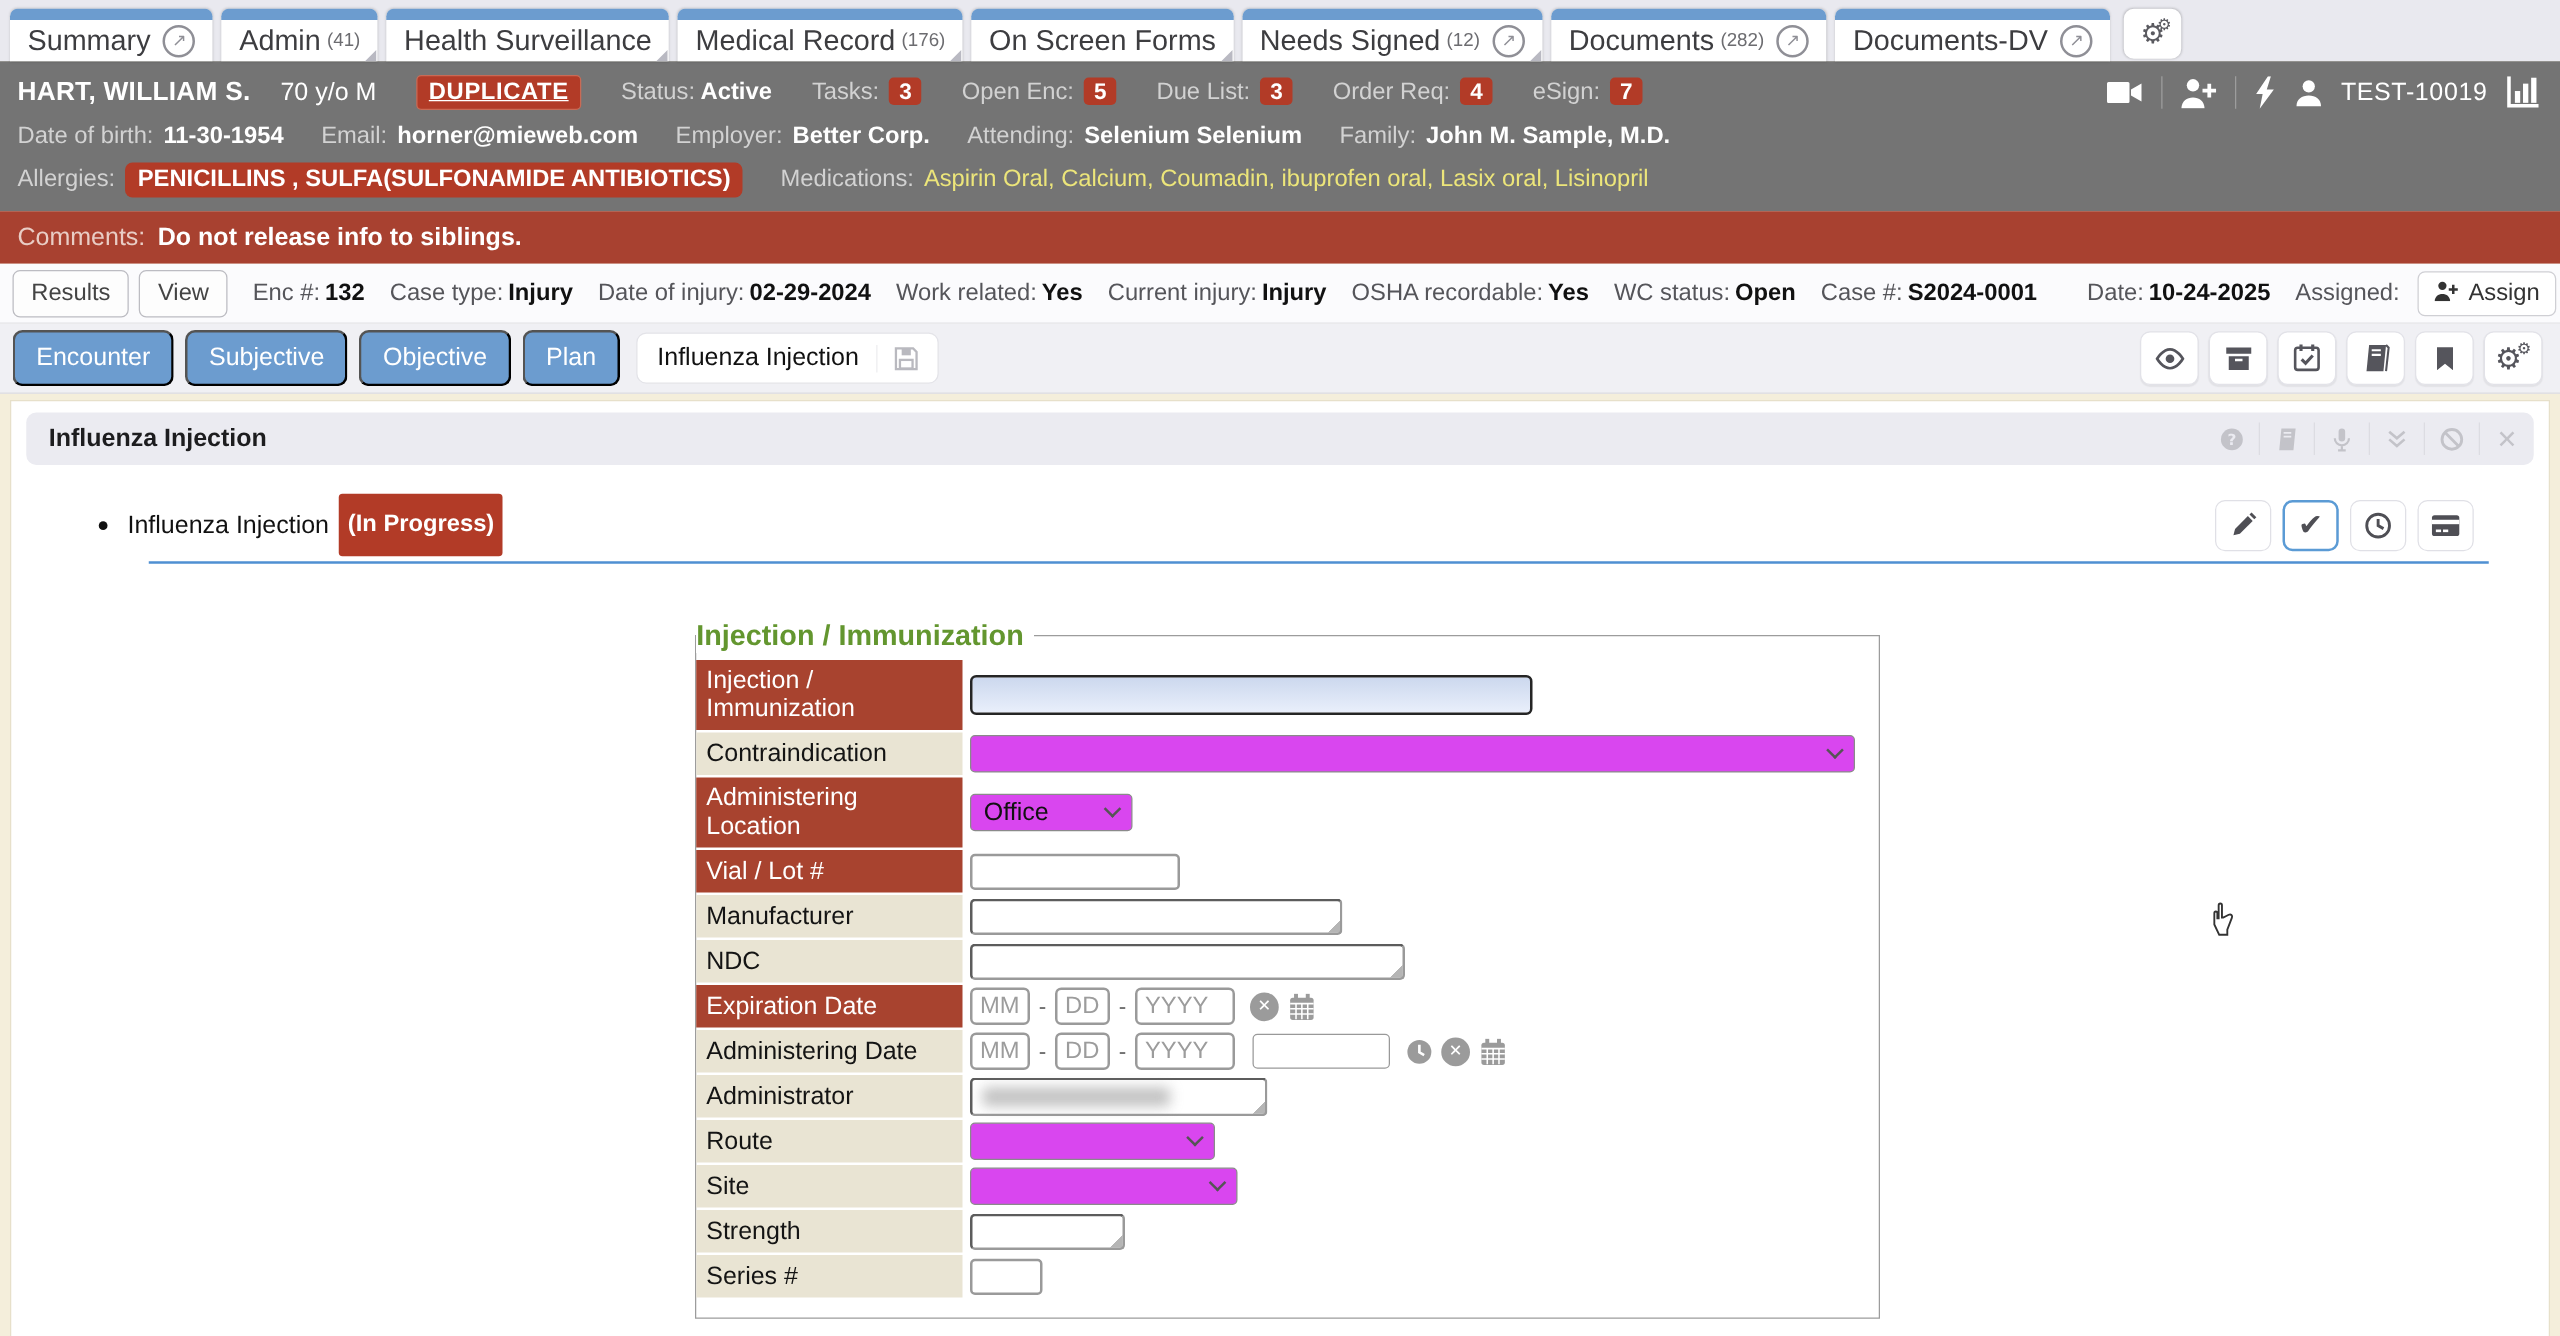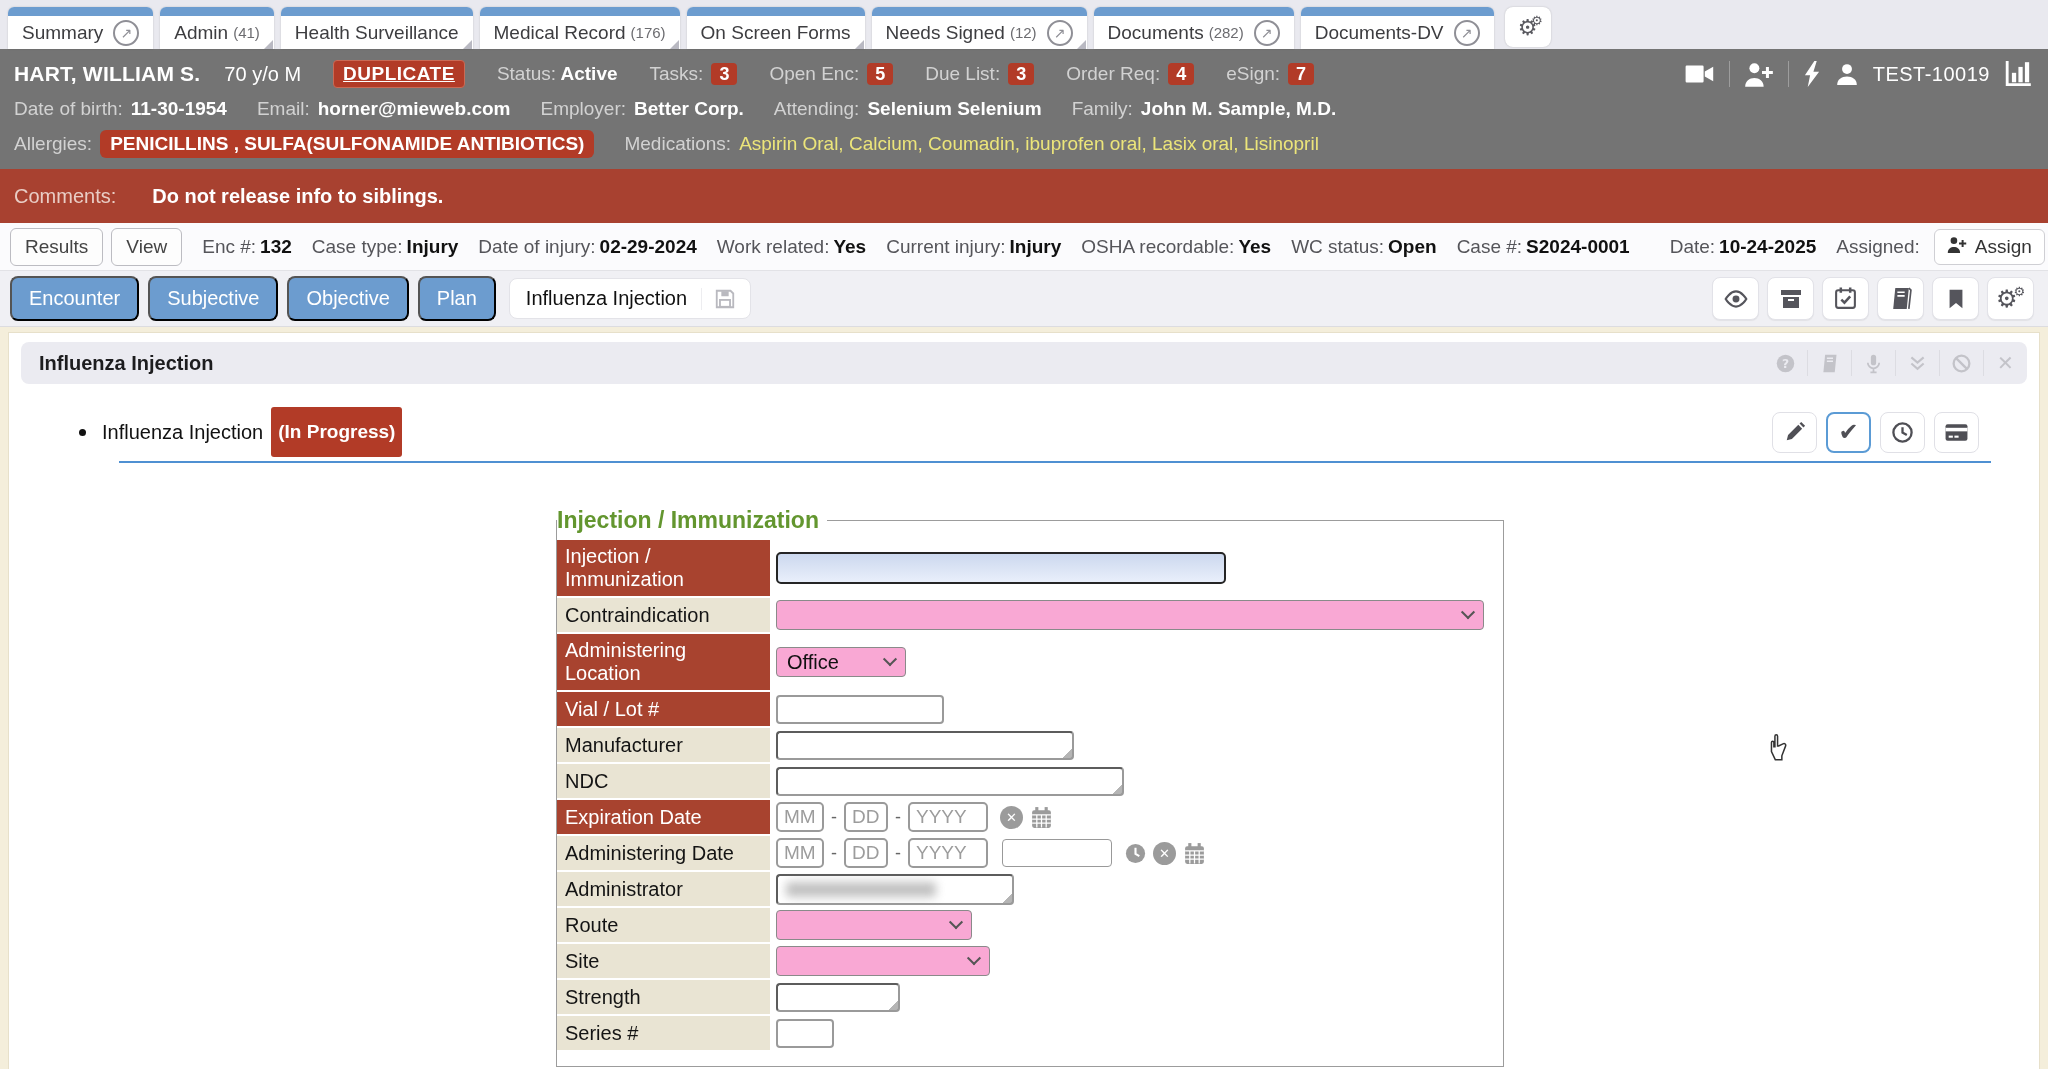--- a/index.html
+++ b/index.html
@@ -5,21 +5,21 @@
   * { box-sizing: border-box; margin: 0; padding: 0; }
   html,body { width:2048px; height:1069px; overflow:hidden; }
   body { font-family:"Liberation Sans","DejaVu Sans",sans-serif; background:#f4eedb; color:#222; }
   .glyph { font-family:"DejaVu Sans",sans-serif; }
 
   
   .tabbar { height:49px; background:#e9e9ef; display:flex; align-items:flex-end; padding:0 0 0 8px; gap:7px; }
   .tab { position:relative; background:#fff; border-radius:6px 6px 0 0; height:42px; display:flex; align-items:center;
          padding:9px 14px 0 14px; box-shadow:0 0 2px rgba(0,0,0,.18); cursor:pointer; }
   .tab::before { content:""; position:absolute; top:0; left:0; right:0; height:9px; background:#6c9ccf; border-radius:6px 6px 0 0; }
-  .tab-label { font-size:19px; color:#3d3d40; white-space:nowrap; }
+  .tab-label { font-size:23px; color:#3d3d40; white-space:nowrap; }
   .tab-count { font-size:15px; color:#6c6c70; margin-left:5px; }
   .tab.fold::after { content:""; position:absolute; right:1px; bottom:0; border-left:9px solid transparent; border-bottom:9px solid #b9b9c2; }
   .extc { width:26px; height:26px; border:2px solid #8f8f96; border-radius:50%; color:#8f8f96; display:flex; align-items:center; justify-content:center;
           font-size:14px; margin-left:10px; flex:none; }
   .gearbtn { background:#fff; border-radius:8px; height:40px; width:46px; margin:0 0 2px 4px; box-shadow:0 0 2px rgba(0,0,0,.2);
              display:flex; align-items:center; justify-content:center; color:#5a5a60; cursor:pointer; position:relative;}
   .gearbtn .g1{font-size:22px;} .gearbtn .g2{font-size:13px; position:absolute; right:8px; top:6px;}
 
   
   .phead { background:#747474; color:#fff; padding:7px 14px 8px 14px; }
@@ -35,21 +35,21 @@
   .cnt-badge { background:#b23b27; border-radius:4px; padding:1px 8px; font-size:18px; font-weight:bold; margin-left:8px; }
   .ph-icons { margin-left:auto; display:flex; align-items:center; gap:14px; color:#fff; }
   .ph-sep { width:1px; height:26px; background:#9d9d9d; }
   .pid { font-size:20px; letter-spacing:.5px; }
   .prow2 { height:30px; gap:8px; margin-top:2px; }
   .prow3 { height:34px; gap:8px; margin-top:3px; }
   .albadge { border-radius:6px; padding:3px 10px; font-size:19px; }
   .med { color:#ece57a; font-size:19px; }
 
   
-  .combar { background:#a84130; padding:10px 14px; display:flex; gap:36px; align-items:center; height:54px;}
+  .combar { background:#a84130; padding:10px 14px; display:flex; gap:10px; align-items:center; height:42px;}
   .com-label { color:#e9cdc5; font-size:20px; }
   .com-text { color:#fff; font-size:20px; font-weight:bold; }
 
   
   .encbar { background:#fbfbfd; border-bottom:1px solid #e2e2e6; height:48px; display:flex; align-items:center; padding:0 10px; gap:20px; }
   .wbtn { background:#fdfdfd; border:1px solid #bcbcc2; border-radius:6px; padding:7px 14px; font-size:19px; color:#444; cursor:pointer; }
   .wbtn + .wbtn { margin-left:-12px; }
   .ef { white-space:nowrap; font-size:19px; }
   .efl { color:#55555a; }
   .efv { color:#111; font-weight:bold; margin-left:4px; }
@@ -92,21 +92,21 @@
   fieldset { border:1px solid #9c9c9c; padding:6px 0 14px 0; }
   legend { color:#63962f; font-size:23px; font-weight:bold; padding-right:8px; margin-left:0; }
   .frow { display:flex; margin-bottom:2px; }
   .flabel { width:213px; flex:none; background:#e9e4d3; color:#141414; font-size:20px; padding:5px 6px 5px 8px; display:flex; align-items:center; min-height:34px; }
   .flabel.req { background:#a8432f; color:#fff; }
   .ffield { flex:1; display:flex; align-items:center; padding-left:6px; gap:6px; min-height:34px; }
   .inp { background:#fff; border:2px solid #5c5c5c; border-right-color:#9a9a9a; border-bottom-color:#9a9a9a; border-radius:4px; height:29px;
          background-image:linear-gradient(315deg,#b5b5b5 0 7px,#ffffff 7px); }
   .inp.focus { border:2px solid #252525; border-radius:5px; height:32px;
                background-image:linear-gradient(#ccd8ee,#e9effb); }
-  .sel { background:#f9a8d4; border:1px solid #8a8a8a; border-radius:4px; height:30px; display:flex; align-items:center; padding:3px 10px; color:#111; font-size:20px; }
+  .sel { background:#d946ef; border:1px solid #8a8a8a; border-radius:4px; height:30px; display:flex; align-items:center; padding:3px 10px; color:#111; font-size:20px; }
   .sel .chev { margin-left:auto; width:10px; height:10px; border-right:2px solid #555; border-bottom:2px solid #555; transform:rotate(45deg) translate(-2px,-2px); }
   .din { border:2px solid #9a9a9a; border-radius:5px; height:30px; font-size:19px; color:#333; padding:0 6px; font-family:"Liberation Sans",sans-serif; width:48px; }
   .din::placeholder { color:#9c9c9c; }
   .dsh { color:#666; font-size:18px; margin:0 1px; }
   .icoclear { width:23px; height:23px; border-radius:50%; background:#9b9b9b; color:#fff; display:flex; align-items:center; justify-content:center;
               font-size:13px; font-weight:bold; cursor:pointer; flex:none; }
   .gico { color:#9b9b9b; display:flex; cursor:pointer; }
   .blurblob { width:150px; height:15px; margin-left:8px; background:#8e8e8e; filter:blur(5px); opacity:.55; border-radius:3px; }
   .timeinp { border:1px solid #999; border-radius:4px; height:28px; width:110px; }
 </style>

